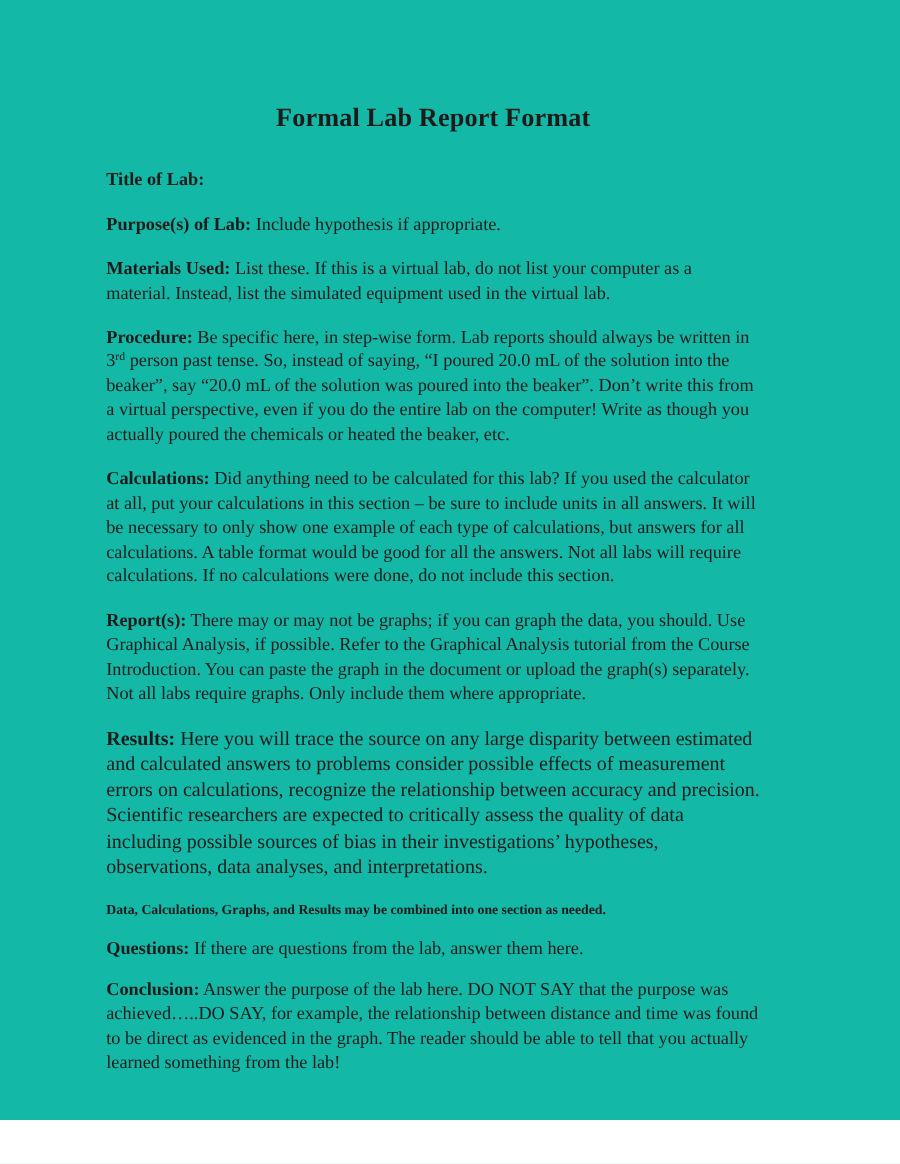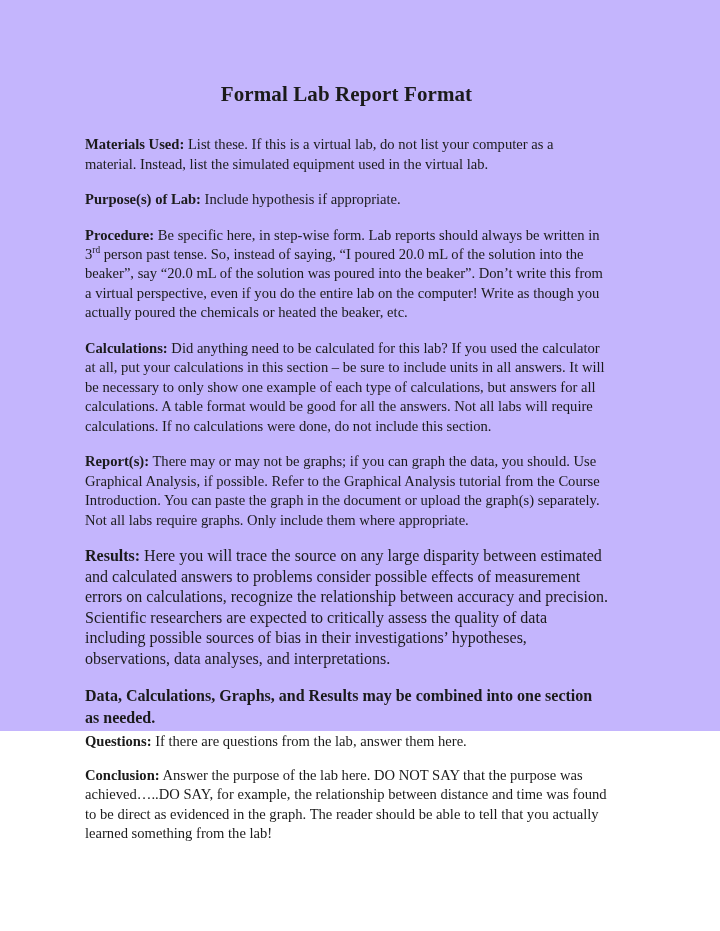--- a/index.html
+++ b/index.html
@@ -12,22 +12,22 @@
     width: 720px;
     height: 931px;
     overflow: hidden;
     font-family: "Liberation Serif", "DejaVu Serif", serif;
     color: #1b1b1b;
     position: relative;
   }
   .page {
     box-sizing: border-box;
     width: 720px;
-    height: 731px;
-    background: #c4b5fd;
+    height: 896px;
+    background: #14b8a6;
     padding: 82px 112px 0 85px;
     position: relative;
   }
   .doc-title {
     font-size: 21px;
     font-weight: bold;
     text-align: center;
     letter-spacing: 0.1px;
     margin: 0 0 29px 0;
     line-height: 1.15;
@@ -43,46 +43,49 @@
     font-size: 16px;
     line-height: 1.285;
     max-width: 552px;
   }
   .block.gap-lg { margin-bottom: 16px; }
   .lead {
     font-weight: bold;
   }
   .all-bold {
     font-weight: bold;
-    font-size: 16px;
-    margin: 0 0 4px 0;
+    font-size: 11px;
+    margin: 0 0 14px 0;
     line-height: 1.335;
     max-width: 552px;
   }
   sup {
     font-size: 0.64em;
     vertical-align: super;
     line-height: 0;
     margin-top: 23px;
   }
 </style>
 </head>
 <body>
 
 <div class="page">
 
   <h1 class="doc-title">Formal Lab Report Format</h1>
 
-
   <p class="block gap-lg">
-    <span class="lead">Materials Used:</span><span>  List these.  If this is a virtual lab, do not list your computer as a material.  Instead, list the simulated equipment used in the virtual lab.</span>
+    <span class="lead">Title of Lab:</span><span></span>
   </p>
 
   <p class="block gap-lg">
     <span class="lead">Purpose(s) of Lab:</span><span>  Include hypothesis if appropriate.</span>
+  </p>
+
+  <p class="block gap-lg">
+    <span class="lead">Materials Used:</span><span>  List these.  If this is a virtual lab, do not list your computer as a material.  Instead, list the simulated equipment used in the virtual lab.</span>
   </p>
 
   <p class="block gap-lg">
     <span class="lead">Procedure:</span><span>  Be specific here, in step-wise form.  Lab reports should always be written in 3</span><sup>rd</sup><span> person past tense.  So, instead of saying, “I poured 20.0 mL of the solution into the beaker”, say “20.0 mL of the solution was poured into the beaker”.  Don’t write this from a virtual perspective, even if you do the entire lab on the computer!  Write as though you actually poured the chemicals or heated the beaker, etc.</span>
   </p>
 
 
   <p class="block gap-lg">
     <span class="lead">Calculations:</span><span>  Did anything need to be calculated for this lab?  If you used the calculator at all, put your calculations in this section – be sure to include units in all answers.  It will be necessary to only show one example of each type of calculations, but answers for all calculations.  A table format would be good for all the answers.  Not all labs will require calculations.  If no calculations were done, do not include this section.</span>
   </p>

